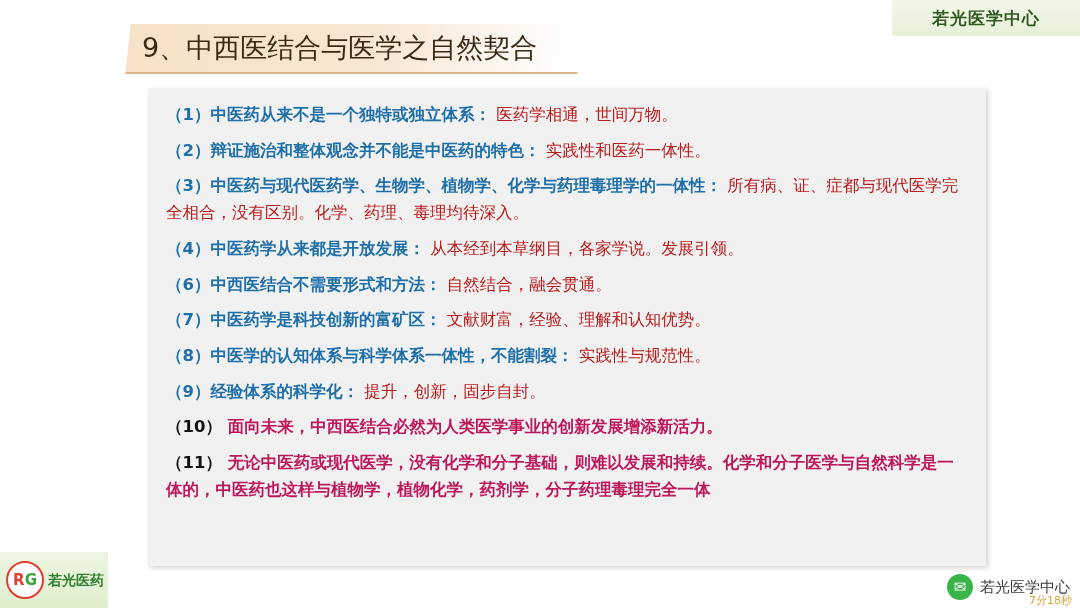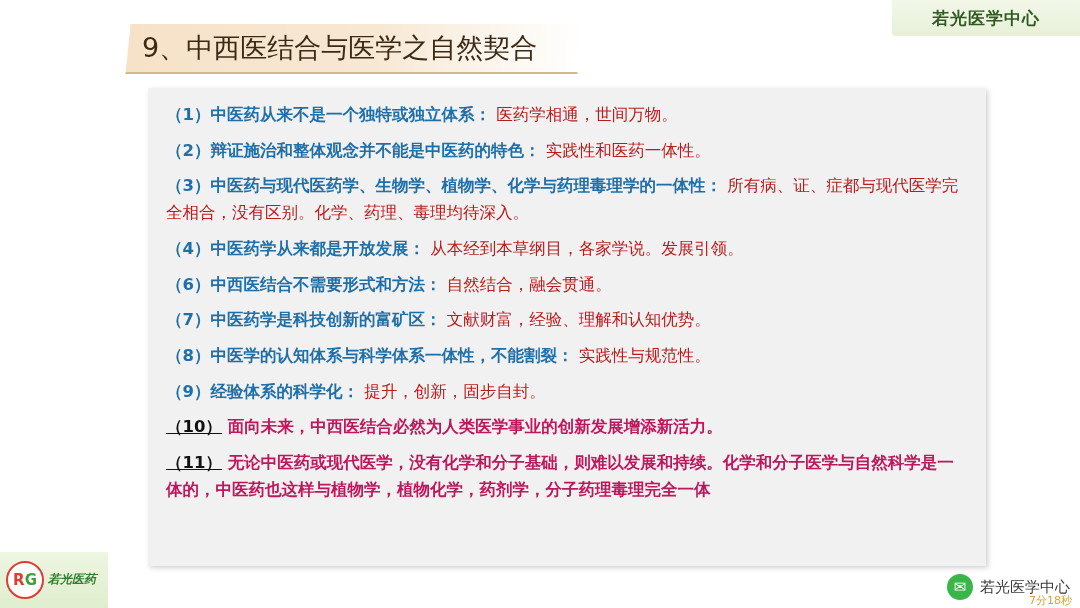--- a/index.html
+++ b/index.html
@@ -94,21 +94,20 @@
   .line .tail {
     color: #b91c1c;
   }
   .line.bold-all {
     font-weight: bold;
     color: #111111;
     margin-bottom: 9px;
   }
   .line.bold-all .num {
     color: #111111;
-    text-decoration: underline;
   }
   .line.bold-all .head {
     color: #be185d;
   }
 
   
   .brand-bottom {
     position: absolute;
     left: 0;
     bottom: 0;
@@ -133,25 +132,24 @@
     align-items: center;
     justify-content: center;
     background: #ffffff;
     font-family: "DejaVu Sans", sans-serif;
   }
   .brand-bottom .rg .g {
     color: #3aa13a;
   }
   .brand-bottom .bname {
     color: #2f7d2f;
-    font-size: 12px;
+    font-size: 14px;
     font-weight: bold;
     line-height: 1.15;
     font-family: "DejaVu Sans", sans-serif;
-    font-style: italic;
   }
 
   
   .follow-bar {
     position: absolute;
     right: 10px;
     bottom: 8px;
     display: flex;
     align-items: center;
     gap: 7px;

